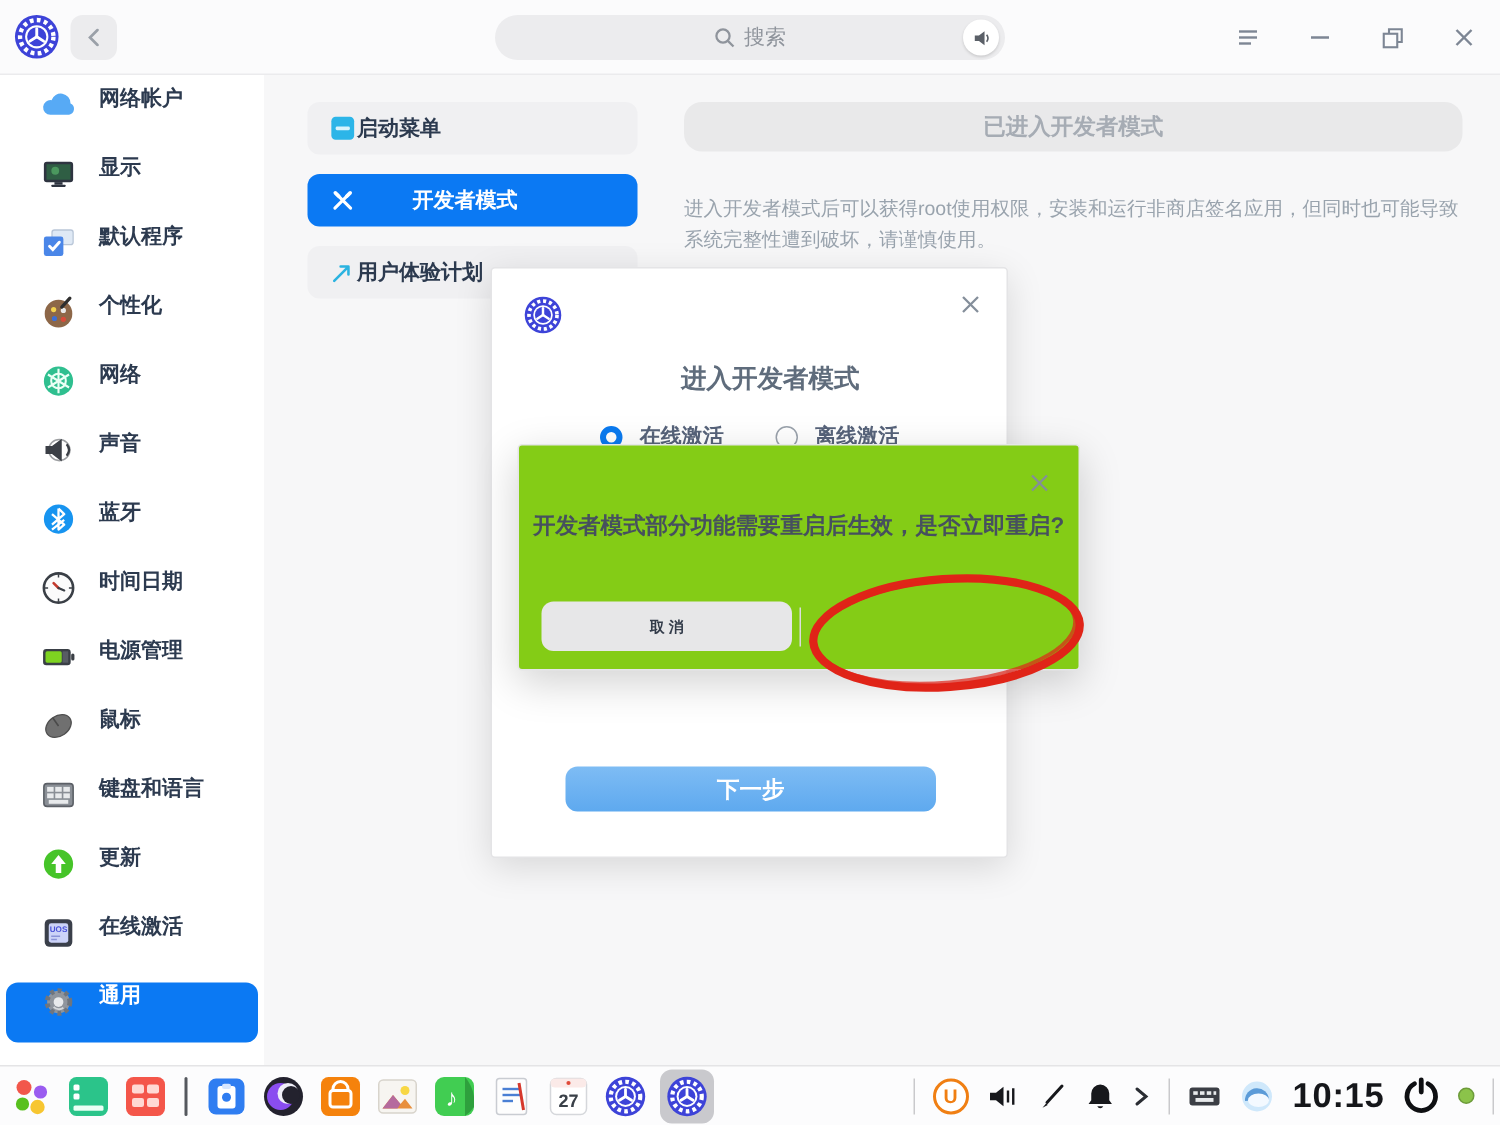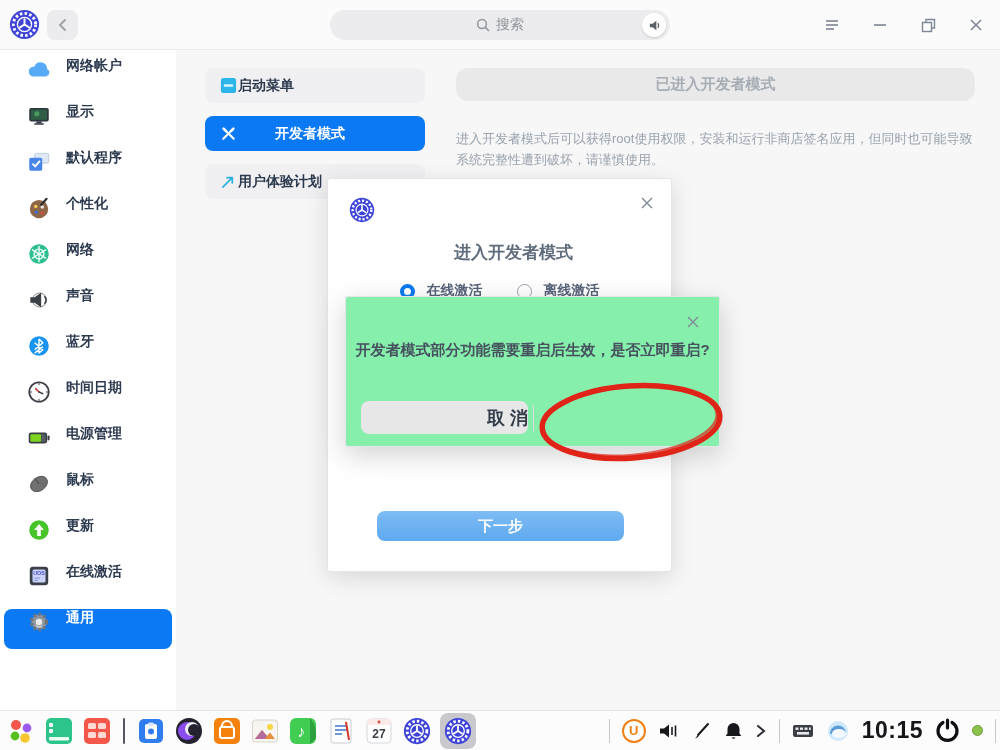--- a/index.html
+++ b/index.html
@@ -61,28 +61,28 @@
   .radio-opt { display:flex; align-items:center; gap:12px; }
   .radio-opt .rlbl { font-size:14px; font-weight:600; color:#57637a; }
   .rdot { width:15px; height:15px; border-radius:50%; background:#fff; }
   .rdot.on { border:4.5px solid #0a7af0; }
   .rdot.off { border:1.5px solid #9aa2ac; }
   .next-btn { position:absolute; bottom:30px; left:49px; width:247px; height:30px;
     border:none; border-radius:8px; font-family:inherit;
     background:linear-gradient(#7ebcf4,#5ea9ef); color:#ffffff; font-size:15px; font-weight:700; }
 
   .dialog2 { position:absolute; left:345px; top:296px; width:375px; height:151px;
-    background:#86efac; border:1px solid #e6e6e8; border-radius:3px;
+    background:#84cc16; border:1px solid #e6e6e8; border-radius:3px;
     box-shadow:0 8px 28px rgba(0,0,0,.18); z-index:20; }
   .dmsg { position:absolute; top:44px; left:0; width:100%; text-align:center;
     font-size:15px; font-weight:700; color:#46505e; }
   .dbtns { position:absolute; bottom:12px; left:15px; right:15px;
     display:flex; align-items:center; }
   .dbtn { width:167px; height:33px; border:none; border-radius:8px; background:#e7e7e8;
-    color:#333c4a; font-size:18px; font-weight:700; font-family:inherit;text-align:right; }
+    color:#333c4a; font-size:10px; font-weight:700; font-family:inherit; }
   .vsep { width:1px; height:26px; background:#dcdcde; margin:0 5px; flex:1 0 1px; max-width:1px; }
 
   .annotation { position:absolute; left:534px; top:376px; width:194px; height:92px; z-index:30; pointer-events:none; }
 
   
   .taskbar { position:absolute; left:0; bottom:0; width:1000px; height:40px;
     background:#fcfcfd; border-top:1px solid #e4e4e6; z-index:40;
     display:flex; align-items:center; }
   .tb-left { position:absolute; left:6px; display:flex; align-items:center; gap:8px; }
   .tbi { width:30px; height:30px; }
@@ -257,20 +257,35 @@
           <g transform="rotate(-35 12 12)">
             <ellipse cx="12" cy="12" rx="8.5" ry="6.2" fill="#707070"></ellipse>
             <ellipse cx="12" cy="12" rx="8.5" ry="6.2" fill="none" stroke="#4f4f4f" stroke-width=".8"></ellipse>
             <line x1="12" y1="5.8" x2="12" y2="12" stroke="#4a4a4a" stroke-width="1"></line>
           </g>
         </svg>
       <span class="lbl">鼠标</span>
     </div>
     <div class="side-item">
       <svg class="ic" viewBox="0 0 24 24">
+          <rect x="3" y="5" width="18" height="14" rx="2" fill="#8a8f96" stroke="#5c6067" stroke-width="1"></rect>
+          <g fill="#e8eaec">
+            <rect x="5" y="7" width="4" height="3"></rect>
+            <rect x="10" y="7" width="4" height="3"></rect>
+            <rect x="15" y="7" width="4" height="3"></rect>
+            <rect x="5" y="11" width="4" height="3"></rect>
+            <rect x="10" y="11" width="4" height="3"></rect>
+            <rect x="15" y="11" width="4" height="3"></rect>
+            <rect x="6" y="15" width="12" height="2.4"></rect>
+          </g>
+        </svg>
+      <span class="lbl">键盘和语言</span>
+    </div>
+    <div class="side-item">
+      <svg class="ic" viewBox="0 0 24 24">
           <circle cx="12" cy="12" r="9" fill="#46c429"></circle>
           <path d="M12 6.5l4.5 5.5h-2.8v5.5h-3.4V12H7.5z" fill="#fff"></path>
         </svg>
       <span class="lbl">更新</span>
     </div>
     <div class="side-item">
       <svg class="ic" viewBox="0 0 24 24">
           <rect x="3.5" y="3.5" width="17" height="17" rx="3" fill="#3a3f4a"></rect>
           <rect x="6" y="6" width="12" height="12" rx="1.5" fill="#ccd3f8"></rect>
           <text x="12" y="11.5" text-anchor="middle" font-size="5" font-weight="bold" fill="#4a52d8">UOS</text>

